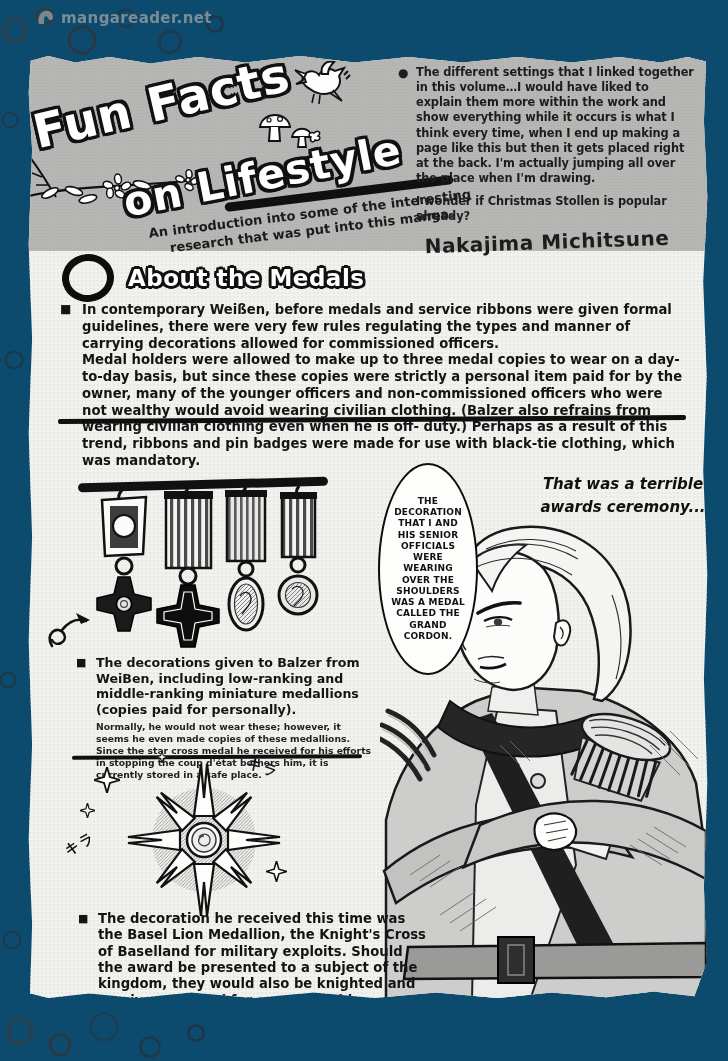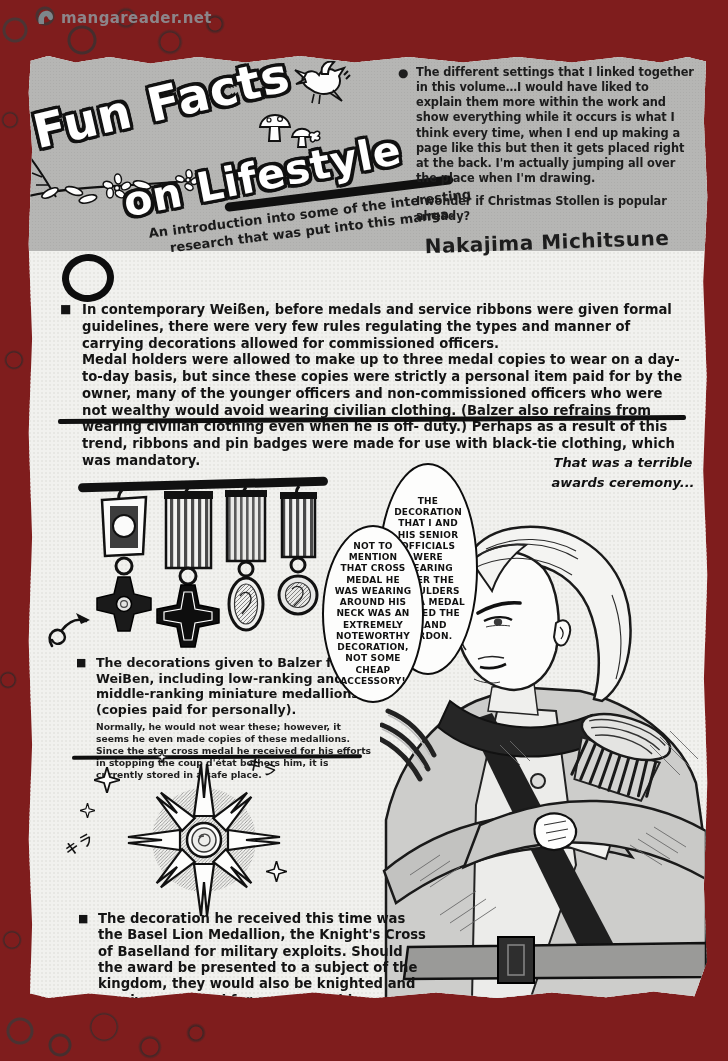--- a/index.html
+++ b/index.html
@@ -1,16 +1,16 @@
 <!DOCTYPE html>
 <html><head>
 <meta charset="utf-8">
 <style>
   html,body{margin:0;padding:0;background:#000;}
-  #stage{position:relative;width:728px;height:1061px;background:#7f1d1d;overflow:hidden;
+  #stage{position:relative;width:728px;height:1061px;background:#0c4a6e;overflow:hidden;
          font-family:"DejaVu Sans",sans-serif;color:#161616;}
   
   .lace{position:absolute;opacity:.75;pointer-events:none;}
   .lace-tl{left:0;top:0;width:250px;height:60px;
     background-image:
       radial-gradient(circle at 15px 30px, transparent 9px,#3c3c3c 10px,#3c3c3c 12px,transparent 13px),
       radial-gradient(circle at 45px 16px, transparent 6px,#383838 7px,#383838 9px,transparent 10px),
       radial-gradient(circle at 82px 40px, transparent 11px,#333 12px,#333 14px,transparent 15px),
       radial-gradient(circle at 126px 18px, transparent 7px,#303030 8px,transparent 11px),
       radial-gradient(circle at 170px 42px, transparent 9px,#2e2e2e 10px,transparent 13px),
@@ -61,22 +61,22 @@
   .note .dot{position:absolute;left:0;top:1px;font-size:12px;}
   .signature{margin-top:4px;text-align:center;font-size:20px;font-weight:800;letter-spacing:.5px;transform:rotate(-2deg);}
   
   .h-row{position:absolute;display:flex;align-items:center;gap:14px;}
   .h-circle{width:38px;height:34px;border:7px solid #0d0d0d;border-radius:50%;transform:rotate(-6deg);background:transparent;flex:0 0 auto;}
   .h-label{font-size:23px;letter-spacing:.5px;white-space:nowrap;}
   .body1{position:absolute;left:32px;top:247px;width:630px;font-size:13.2px;font-weight:600;line-height:1.27;color:#141414;}
   .body1 .para{position:relative;padding-left:22px;margin:0;}
   .body1 .sq{position:absolute;left:0;top:0;font-size:12px;}
   .divider{position:absolute;height:4.5px;background:#0f0f0f;border-radius:2px;transform:rotate(-0.35deg);}
-  .hand-note{position:absolute;left:512px;top:398px;width:166px;text-align:center;
-    font-size:13px;font-style:italic;font-weight:700;line-height:1.5;color:#101010;}
+  .hand-note{position:absolute;left:512px;top:418px;width:166px;text-align:center;
+    font-size:15px;font-style:italic;font-weight:700;line-height:1.5;color:#101010;}
   .speech{position:absolute;background:#fdfdfc;border:2.6px solid #0d0d0d;border-radius:50%;
     display:flex;align-items:center;justify-content:center;text-align:center;
     font-size:9px;font-weight:600;line-height:1.25;letter-spacing:.2px;color:#111;padding:14px 10px;box-sizing:border-box;}
   .caption{position:absolute;font-weight:700;color:#141414;}
   .caption .main{position:relative;padding-left:20px;font-size:12.6px;line-height:1.24;margin:0;}
   .caption .small{padding-left:20px;font-size:9.2px;line-height:1.3;margin:4px 0 0 0;color:#1f1f1f;}
   .caption .sq{position:absolute;left:0;top:1px;font-size:11px;}
   .sfx{position:absolute;font-size:14px;font-weight:800;color:#111;letter-spacing:2px;}
   .sparkle{position:absolute;}
 </style>
@@ -157,20 +157,21 @@
         </p>
         <p style="padding-left:18px;margin-bottom:4px">
           <span>I wonder if Christmas Stollen is popular already?</span>
         </p>
         <div class="signature">Nakajima Michitsune</div>
       </div>
     </div>
 
     <div class="h-row" style="left:34px;top:199px">
       <div class="h-circle"></div>
+      <div class="h-label bubble-sm">About the Medals</div>
     </div>
 
     <div class="body1">
       <p class="para">
         <span class="sq">■</span>
         <span>In contemporary Weißen, before medals and service ribbons were given formal guidelines, there were very few rules regulating the types and manner of carrying decorations allowed for commissioned officers.</span>
       </p>
       <p class="para">
         <span>Medal holders were allowed to make up to three medal copies to wear on a day-to-day basis, but since these copies were strictly a personal item paid for by the owner, many of the younger officers and non-commissioned officers who were not wealthy would avoid wearing civilian clothing. (Balzer also refrains from wearing civilian clothing even when he is off- duty.) Perhaps as a result of this trend, ribbons and pin badges were made for use with black-tie clothing, which was mandatory.</span>
       </p>
@@ -302,23 +303,20 @@
         <path d="M250,370 L282,390 M258,364 L290,384 M266,358 L298,378 M274,352 L306,372"></path>
         <path d="M30,400 L60,380 M40,406 L70,386 M50,412 L80,392"></path>
         <path d="M270,270 L300,300 M280,262 L310,292 M290,256 L318,284"></path>
         <path d="M120,270 L140,290 M130,266 L150,286"></path>
         <path d="M60,440 L96,416 M70,448 L106,424 M80,456 L116,432"></path>
       </g>
     </svg>
 
     <div class="speech" style="left:350px;top:408px;width:100px;height:212px;z-index:5">
       <span>THE DECORATION THAT I AND HIS SENIOR OFFICIALS WERE WEARING OVER THE SHOULDERS WAS A MEDAL CALLED THE GRAND CORDON.</span>
-    </div>
-    <div class="speech" style="left:294px;top:470px;width:102px;height:178px;z-index:6">
-      <span>NOT TO MENTION THAT CROSS MEDAL HE WAS WEARING AROUND HIS NECK WAS AN EXTREMELY NOTEWORTHY DECORATION, NOT SOME CHEAP ACCESSORY!</span>
     </div>
 
     <div class="hand-note">That was a terrible awards ceremony...</div>
 
     <div class="caption" style="left:48px;top:600px;width:296px">
       <p class="main">
         <span class="sq">■</span>
         <span>The decorations given to Balzer from WeiBen, including low-ranking and middle-ranking miniature medallions (copies paid for personally).</span>
       </p>
       <p class="small">Normally, he would not wear these; however, it seems he even made copies of these medallions. Since the star cross medal he received for his efforts in stopping the coup d'état bothers him, it is currently stored in a safe place.</p>

